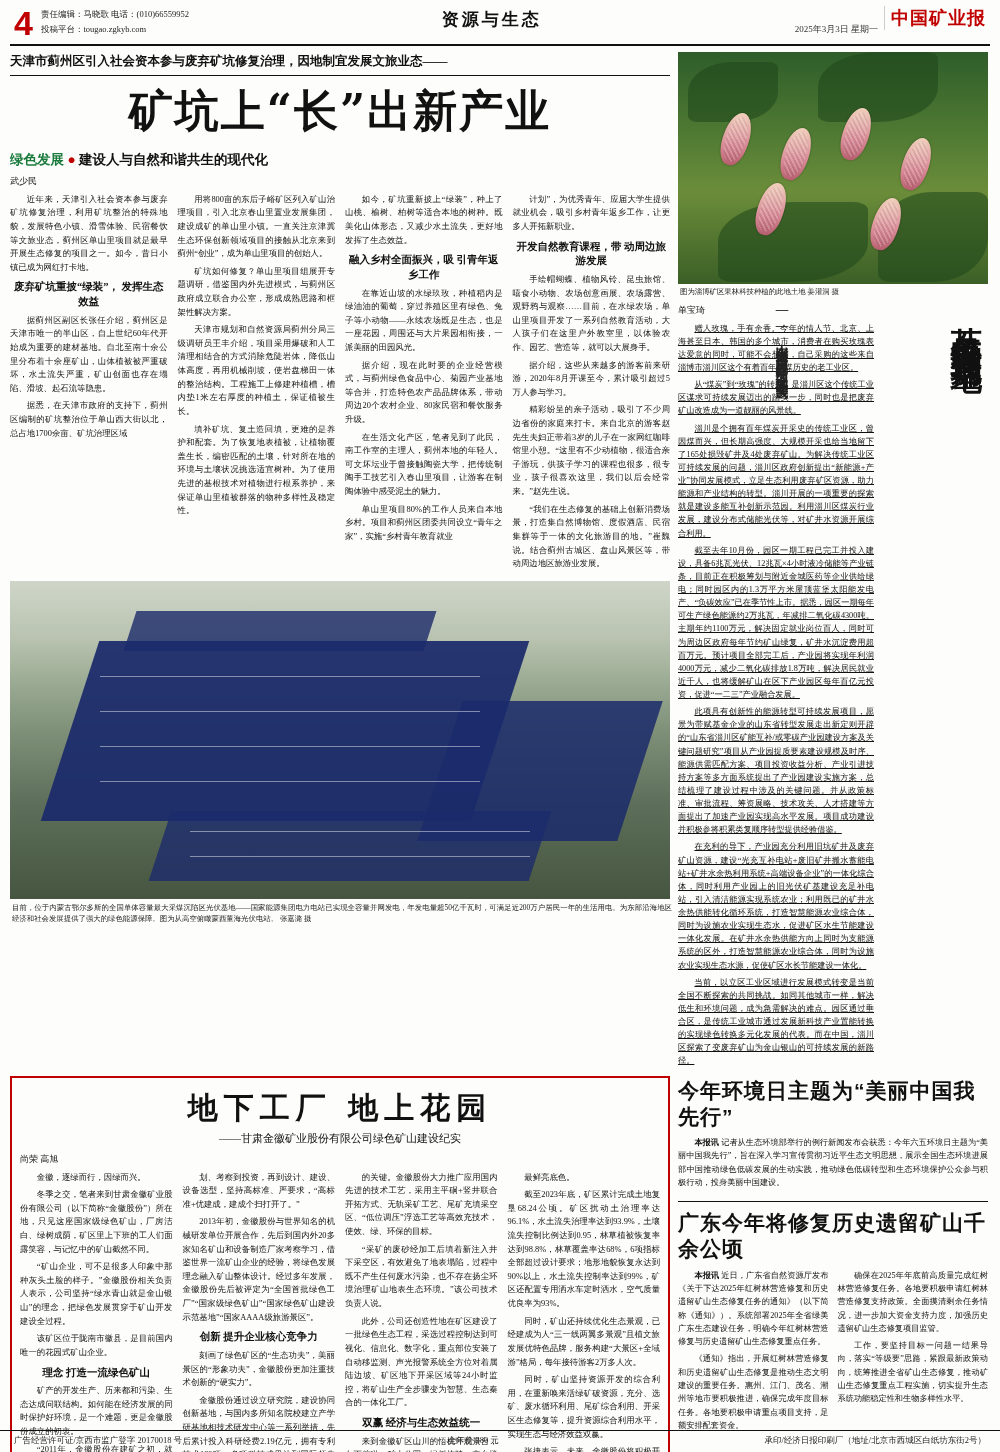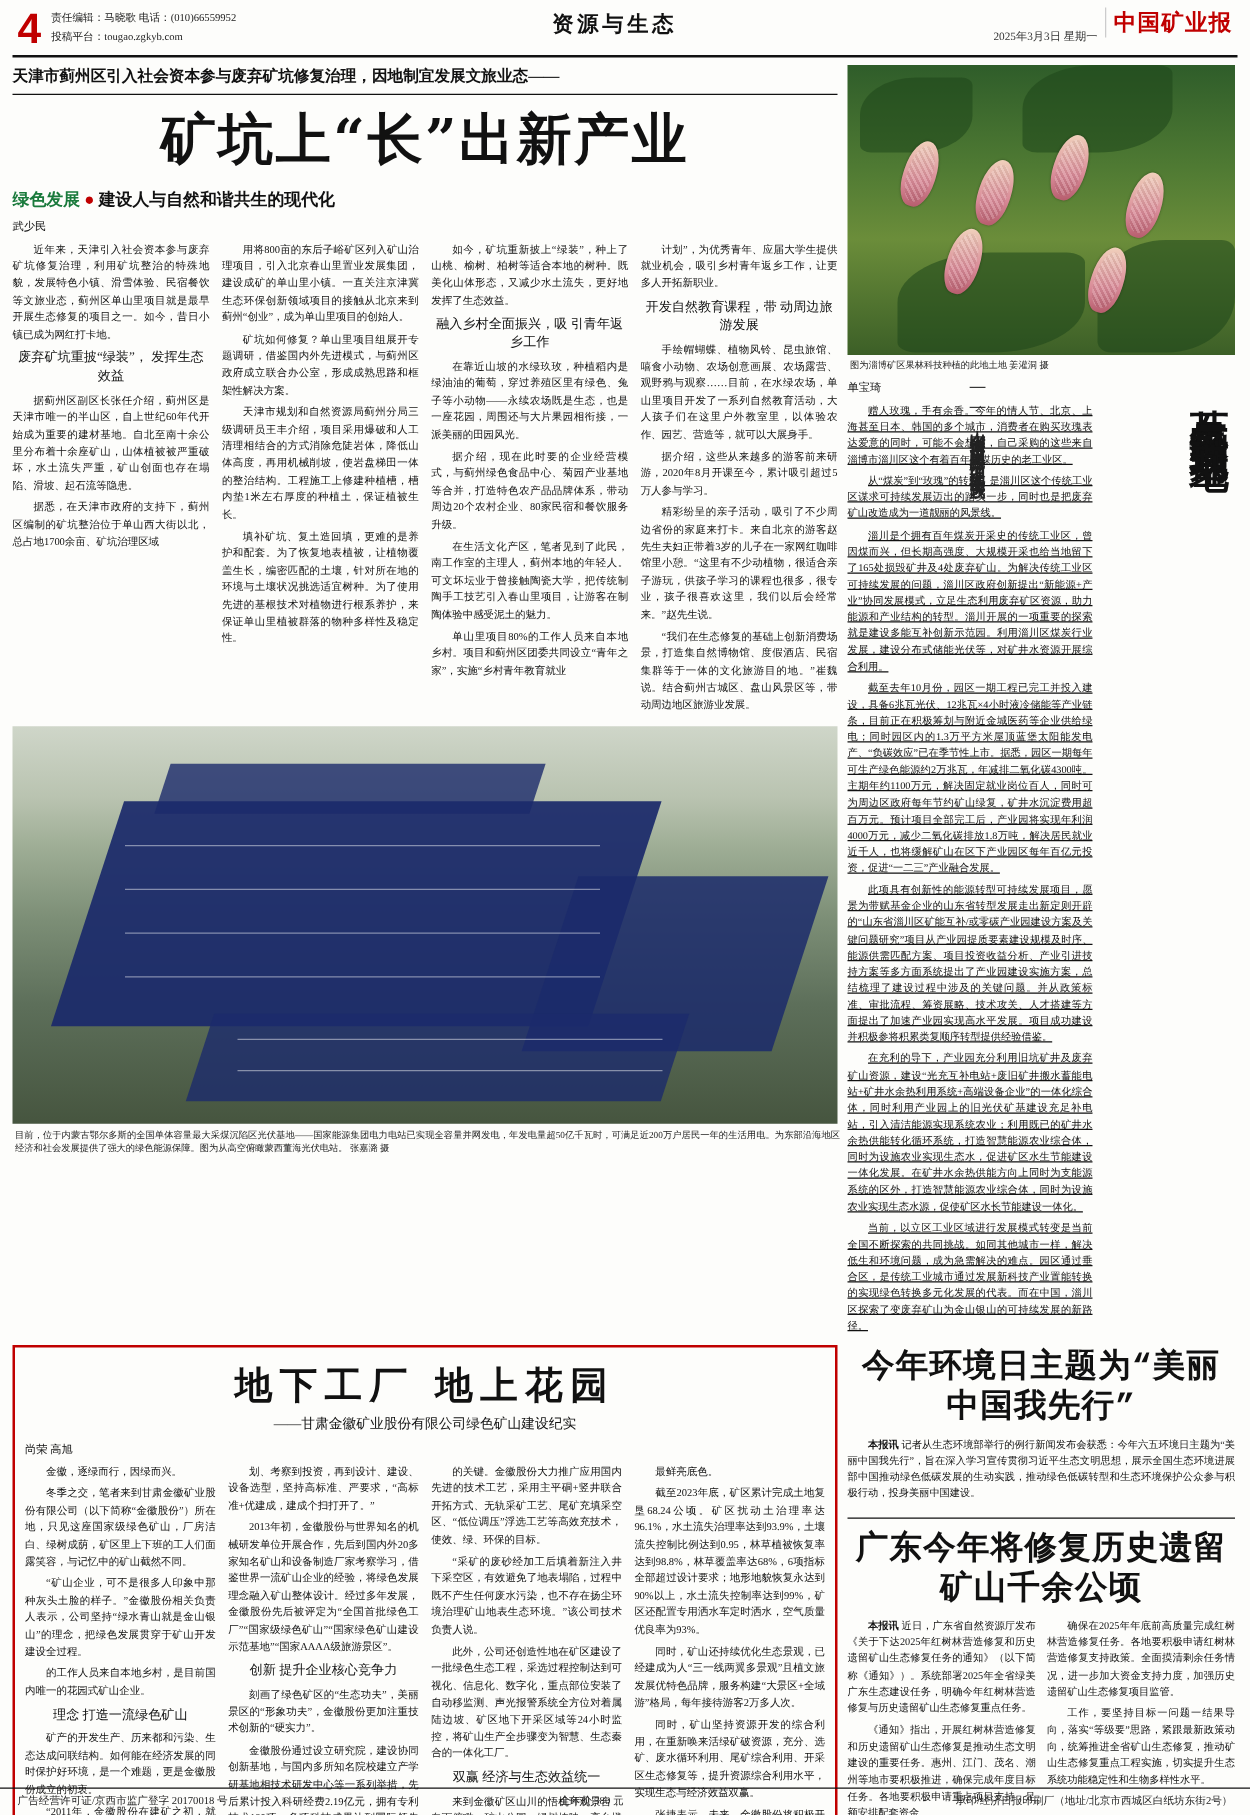--- a/index.html
+++ b/index.html
@@ -29,21 +29,21 @@
   .kicker{font-size:12.5px;line-height:1.5;font-weight:bold;border-bottom:1px solid #111;padding-bottom:4px;margin-bottom:6px;}
   .headline{font-size:44px;font-weight:bold;text-align:center;letter-spacing:2px;margin:4px 0 10px 0;font-family:"DejaVu Serif",serif;}
   .subhead{font-size:13.5px;font-weight:bold;color:#1a7a3c;margin-bottom:6px;}
   .subhead .dot{color:#c00000;}
   .subhead .black{color:#111;}
 
   .cols3{display:flex;gap:10px;}
   .col{flex:1;font-size:8.4px;line-height:1.62;text-align:justify;}
   .col p{margin:0 0 4px 0;text-indent:2em;}
   .byline{font-size:9px;margin:0 0 5px 0;}
-  .subhd{font-weight:normal;font-size:10.5px;text-align:center;margin:6px 0 4px 0;line-height:1.4;}
+  .subhd{font-weight:bold;font-size:10.5px;text-align:center;margin:6px 0 4px 0;line-height:1.4;}
 
   
   .photo{width:100%;height:232px;background:linear-gradient(180deg,#2f5d2a 0%,#4f7a33 35%,#6b8d3a 60%,#3c5f27 100%);position:relative;overflow:hidden;}
   .photo .leaf{position:absolute;background:rgba(30,70,25,.55);border-radius:50% 10% 50% 10%;}
   .pod{position:absolute;width:26px;height:54px;border-radius:50% 50% 45% 45%;background:linear-gradient(160deg,#f3d9c0,#d98b98 60%,#b05566);box-shadow:0 0 2px rgba(0,0,0,.4);transform:rotate(18deg);}
   .pod:after{content:"";position:absolute;inset:4px 3px;border-radius:inherit;background:repeating-linear-gradient(45deg,rgba(255,255,255,.18) 0 2px,rgba(0,0,0,.05) 2px 4px);}
   .caption{font-size:7.4px;line-height:1.45;color:#222;padding:3px 2px 2px 2px;}
   .vtitle{
     position:absolute;right:2px;top:250px;width:250px;
     writing-mode:vertical-rl;text-orientation:upright;
@@ -63,21 +63,21 @@
   .aerial-cap{font-size:7.4px;line-height:1.5;color:#222;padding:3px 2px;width:660px;text-align:justify;}
 
   
   .bottomrow{display:flex;gap:8px;margin-top:4px;}
   .featurebox{width:660px;border:2px solid #c00000;padding:8px 8px 6px 8px;box-sizing:border-box;}
   .feat-title{font-size:30px;font-weight:bold;text-align:center;letter-spacing:6px;font-family:"DejaVu Serif",serif;margin:2px 0 2px 0;}
   .feat-sub{font-size:11px;text-align:center;margin-bottom:7px;}
   .feat-byline{font-size:9px;margin-bottom:5px;}
 
   .rightbottom{width:310px;}
-  .newshd{font-size:26px;font-weight:bold;text-align:center;letter-spacing:1px;font-family:Liberation Mono, monospace;line-height:1.25;margin:2px 0 6px 0;}
+  .newshd{font-size:21px;font-weight:bold;text-align:left;letter-spacing:1px;font-family:Liberation Sans, sans-serif;line-height:1.25;margin:2px 0 6px 0;}
   .rule{border-top:1px solid #111;margin:8px 0;}
   .n2col{display:flex;gap:9px;}
   .n2col .c{flex:1;font-size:8.2px;line-height:1.62;text-align:justify;}
   .n2col .c p{margin:0 0 4px 0;text-indent:2em;}
   .lead{font-weight:bold;}
 
   
   .footer{position:absolute;left:0;bottom:0;width:1000px;border-top:1px solid #111;display:flex;justify-content:space-between;font-size:8.5px;padding:4px 14px 5px 14px;box-sizing:border-box;color:#222;}
 </style>
 </head>
@@ -199,21 +199,21 @@
 
     <div class="featurebox">
       <div class="feat-title">地下工厂   地上花园</div>
       <div class="feat-sub">——甘肃金徽矿业股份有限公司绿色矿山建设纪实</div>
       <div class="feat-byline">尚荣   高旭</div>
       <div class="cols3">
         <div class="col">
           <p>金徽，逐绿而行，因绿而兴。</p>
           <p>冬季之交，笔者来到甘肃金徽矿业股份有限公司（以下简称“金徽股份”）所在地，只见这座国家级绿色矿山，厂房洁白、绿树成荫，矿区里上下班的工人们面露笑容，与记忆中的矿山截然不同。</p>
           <p>“矿山企业，可不是很多人印象中那种灰头土脸的样子。”金徽股份相关负责人表示，公司坚持“绿水青山就是金山银山”的理念，把绿色发展贯穿于矿山开发建设全过程。</p>
-          <p>的工作人员来自本地乡村，是目前国内唯一的花园式矿山企业。</p>
+          <p>该矿区位于陇南市徽县，是目前国内唯一的花园式矿山企业。</p>
           <div class="subhd">理念   打造一流绿色矿山</div>
           <p>矿产的开发生产、历来都和污染、生态达成问联结构。如何能在经济发展的同时保护好环境，是一个难题，更是金徽股份成立的初衷。</p>
           <p>“2011年，金徽股份在建矿之初，就确立了绿色矿山理念，要不惜一切代价保护山的青山；不仅要子孙后代有绿水青山享受，更要让我们这代人的尊重和应有的尊严，推动矿山企业绿色高质量发展。”金徽股份董事长表示。</p>
 
         </div>
         <div class="col">
           <p>划、考察到投资，再到设计、建设、设备选型，坚持高标准、严要求，“高标准+优建成，建成个扫打开了。”</p>
           <p>2013年初，金徽股份与世界知名的机械研发单位开展合作，先后到国内外20多家知名矿山和设备制造厂家考察学习，借鉴世界一流矿山企业的经验，将绿色发展理念融入矿山整体设计。经过多年发展，金徽股份先后被评定为“全国首批绿色工厂”“国家级绿色矿山”“国家绿色矿山建设示范基地”“国家AAAA级旅游景区”。</p>
           <div class="subhd">创新   提升企业核心竞争力</div>
           <p>刻画了绿色矿区的“生态功夫”，美丽景区的“形象功夫”，金徽股份更加注重技术创新的“硬实力”。</p>

